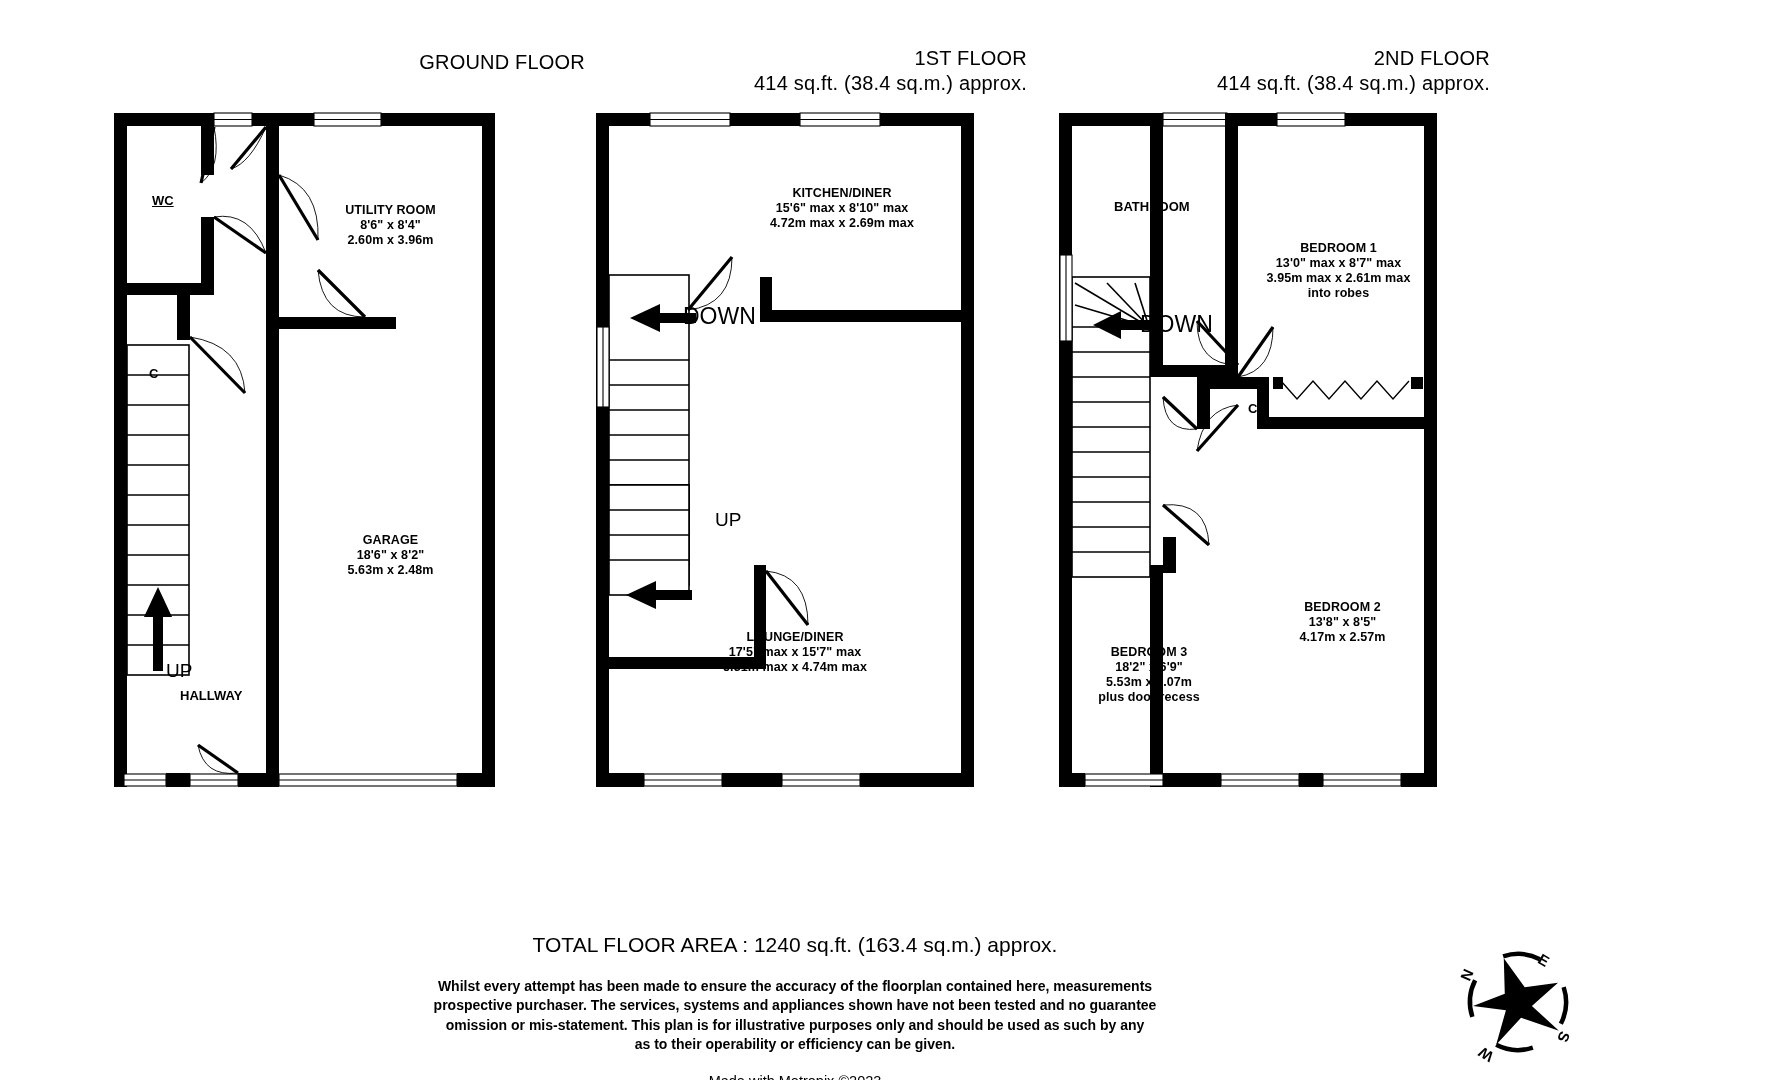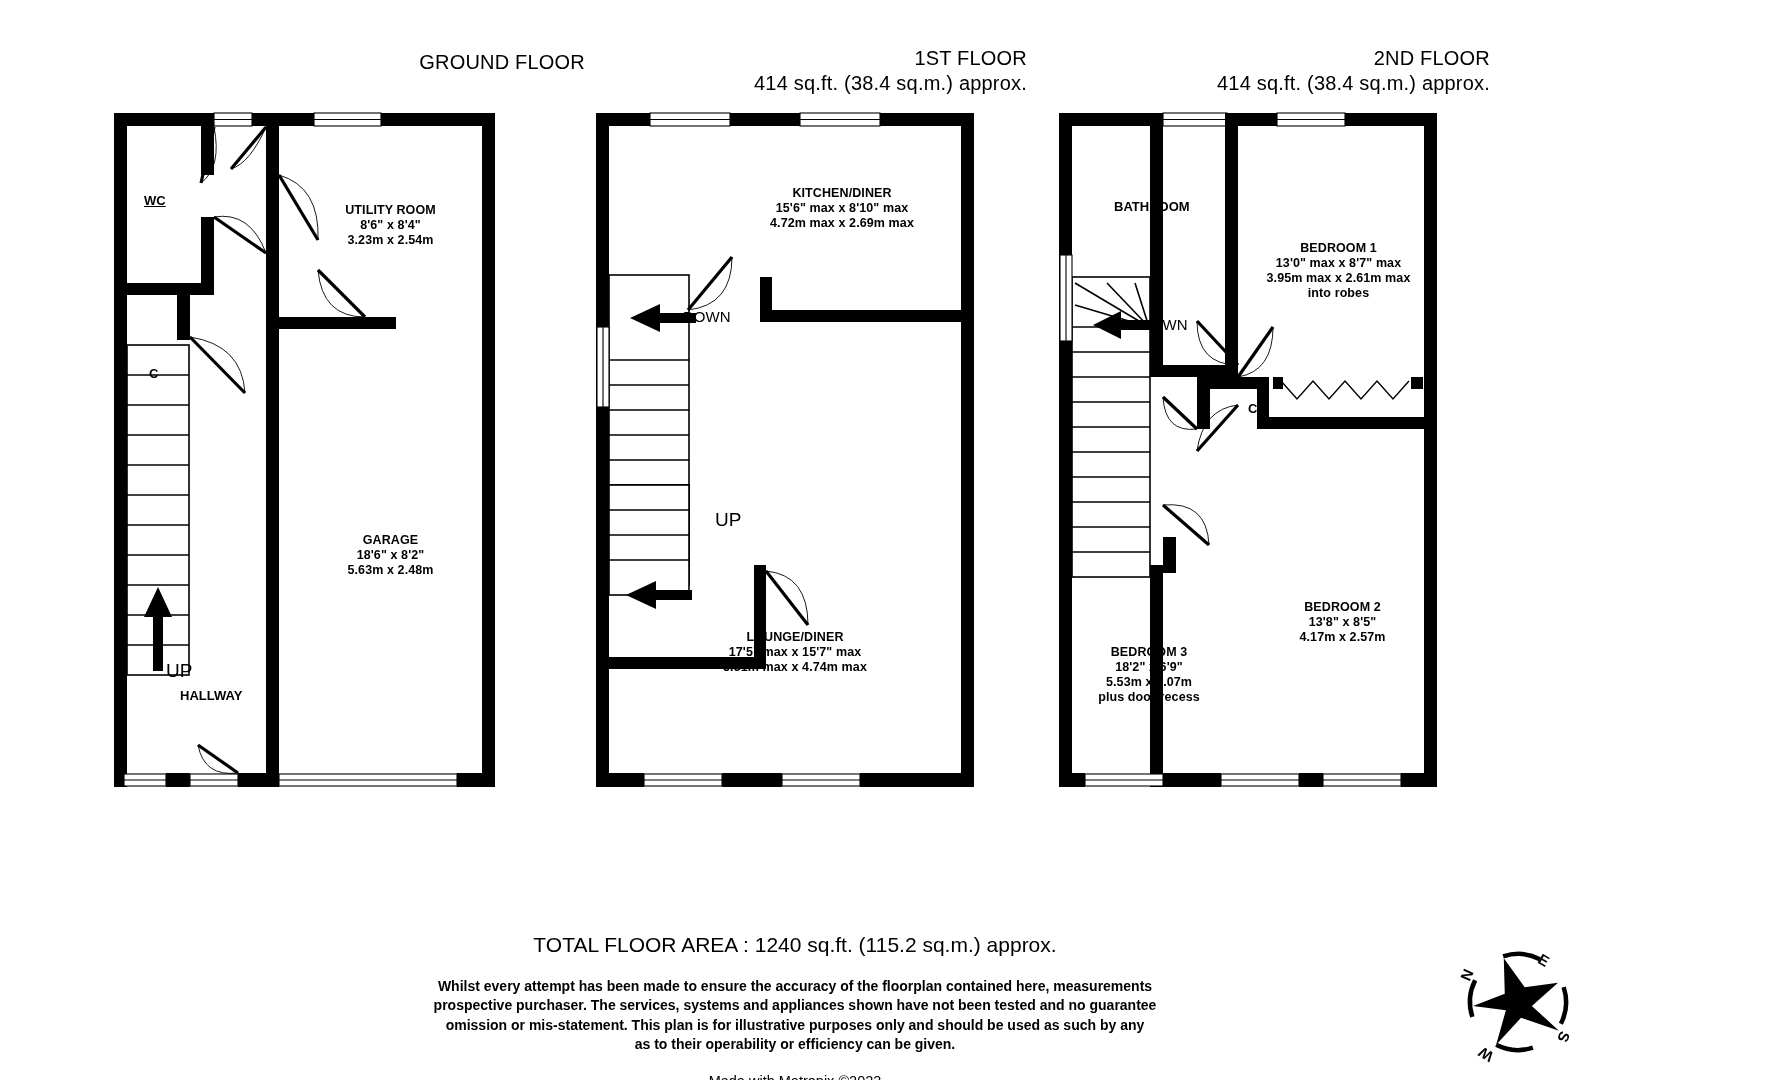--- a/index.html
+++ b/index.html
@@ -11,21 +11,21 @@
                font-weight:400;letter-spacing:.2px;white-space:nowrap;}
   .floor-title .t1{display:block;}
   .floor-title .t2{display:block;}
   
   .plan{position:absolute;}
   
   .room{position:absolute;text-align:center;font-weight:bold;font-size:12.5px;
         line-height:15px;white-space:nowrap;letter-spacing:.1px;}
   .room span{display:block;}
   .tag{position:absolute;font-weight:bold;font-size:13px;line-height:15px;}
-  .dirlbl{position:absolute;font-size:15px;line-height:19px;font-weight:400;}
+  .dirlbl{position:absolute;font-size:23px;line-height:19px;font-weight:400;}
   .uplbl{position:absolute;font-size:19px;line-height:19px;font-weight:400;margin-left:24px;}
   
   .total{position:absolute;text-align:center;font-size:21px;line-height:26px;white-space:nowrap;}
   .disclaim{position:absolute;text-align:center;font-size:14px;line-height:19.4px;font-weight:bold;}
   .disclaim span{display:block;}
   .made{position:absolute;text-align:center;font-size:14.5px;line-height:19px;white-space:nowrap;}
   .compass{position:absolute;}
 </style>
 </head>
 <body>
@@ -105,26 +105,26 @@
     <rect x="179" y="669" width="178" height="12" fill="#fff" stroke="#000" stroke-width="1.1"></rect>
     <line x1="179" y1="675" x2="357" y2="675" stroke="#000" stroke-width="1.1"></line>
     <rect x="357" y="668" width="38" height="14" fill="#000"></rect>
 
     <g stroke="#000" fill="none">
       <path d="M138 668 L98 640" stroke-width="3.2"></path>
       <path d="M138 668 Q104 672 98 640" stroke-width="0.9"></path>
     </g>
   </svg>
 
-  <div class="tag" style="left:144px;top:193px;text-decoration:underline;">WC</div>
+  <div class="tag" style="left:152px;top:193px;text-decoration:underline;">WC</div>
   <div class="tag" style="left:149px;top:366px;">C</div>
   <div class="room" style="left:278px;top:203px;width:225px;text-align:center;">
     <span>UTILITY ROOM</span>
     <span>8'6"  x 8'4"</span>
-    <span>3.23m  x 2.54m</span>
+    <span>2.60m  x 3.96m</span>
   </div>
   <div class="room" style="left:278px;top:533px;width:225px;">
     <span>GARAGE</span>
     <span>18'6"  x 8'2"</span>
     <span>5.63m  x 2.48m</span>
   </div>
   <div class="uplbl" style="left:142px;top:661px;">UP</div>
   <div class="tag" style="left:173px;top:688px;margin-left:7px;">HALLWAY</div>
 
   <div class="floor-title" style="left:557px;top:46px;width:470px;">
@@ -319,21 +319,21 @@
     <span>13'8"  x 8'5"</span>
     <span>4.17m  x 2.57m</span>
   </div>
   <div class="room" style="left:1045px;top:645px;width:208px;">
     <span>BEDROOM 3</span>
     <span>18'2"  x 6'9"</span>
     <span>5.53m  x 2.07m</span>
     <span>plus door recess</span>
   </div>
 
-  <div class="total" style="left:395px;top:932px;width:800px;">TOTAL FLOOR AREA : 1240 sq.ft. (115.2 sq.m.) approx.</div>
+  <div class="total" style="left:395px;top:932px;width:800px;">TOTAL FLOOR AREA : 1240 sq.ft. (163.4 sq.m.) approx.</div>
 
   <div class="disclaim" style="left:395px;top:977px;width:800px;">
     <span>Whilst every attempt has been made to ensure the accuracy of the floorplan contained here, measurements</span>
     <span>prospective purchaser. The services, systems and appliances shown have not been tested and no guarantee</span>
     <span>omission or mis-statement. This plan is for illustrative purposes only and should be used as such by any</span>
     <span>as to their operability or efficiency can be given.</span>
   </div>
 
   <div class="made" style="left:595px;top:1072px;width:400px;">Made with Metropix ©2023</div>
 

